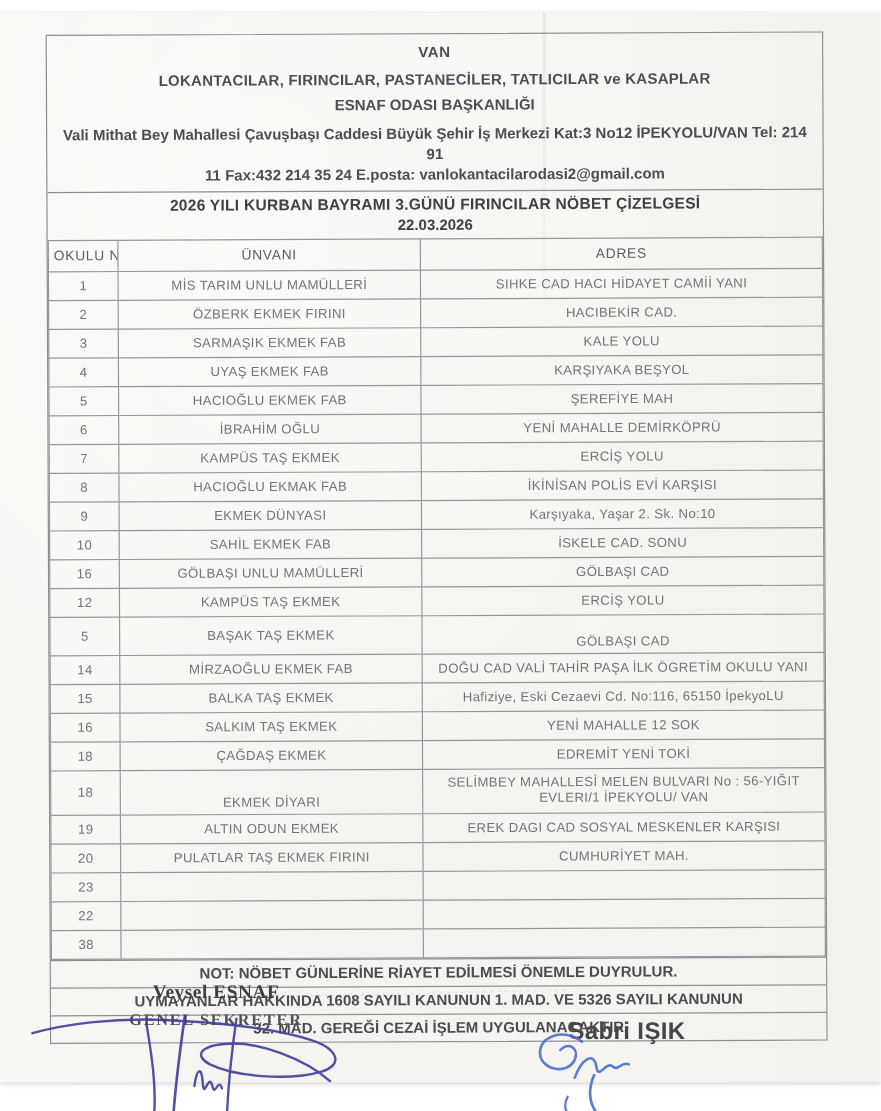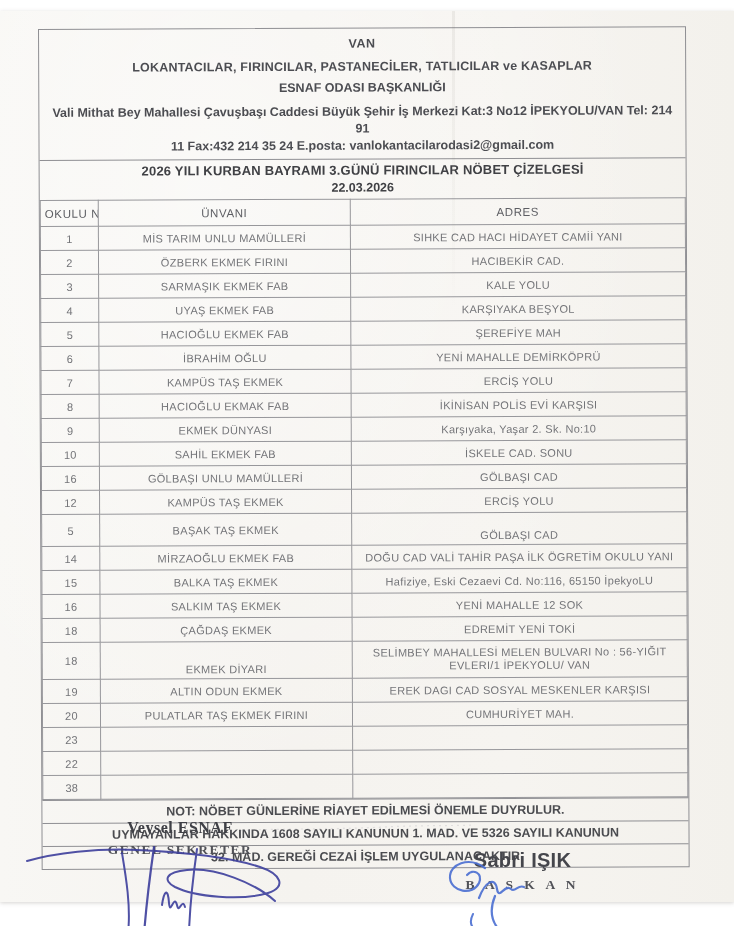--- a/index.html
+++ b/index.html
@@ -246,21 +246,20 @@
     <path d="M14,17 C60,14 120,16 180,12 220,10 230,11 238,10" fill="none" stroke="#9a9aa6" stroke-width="1" stroke-dasharray="1 5" opacity="0.35"></path>
   </svg>
 
   <div class="sig-area">
     <div class="sig-left">
       <div class="sig-name-serif">Veysel ESNAF</div>
       <div class="sig-title-serif">GENEL SEKRETER</div>
     </div>
     <div class="sig-right">
       <div class="sig-name-sans">Sabri IŞIK</div>
-      <div class="sig-title-serif sig-title-spaced">B A S K A N</div>
     </div>
   </div>
 
   <svg class="ink" style="left:25px;top:834px;" width="285" height="92" viewBox="0 0 285 92">
     <g fill="none" stroke="#3d3f9c" stroke-linecap="round" opacity="0.9">
       <path stroke-width="2" d="M2,16 C30,8 72,3 112,5 C155,7 205,12 235,22 C256,29 262,42 243,48 C216,56 170,52 150,42 C137,35 141,27 162,25 C190,22 230,38 250,56"></path>
       <path stroke-width="2" d="M97,8 C101,32 106,62 103,88"></path>
       <path stroke-width="2.2" d="M129,2 C125,30 121,62 119,90"></path>
       <path stroke-width="2" d="M137,60 C139,46 143,42 144,58 C145,72 149,48 152,60 C154,70 157,52 160,62"></path>
       <path stroke-width="2" d="M172,4 C168,32 165,62 164,86"></path>

